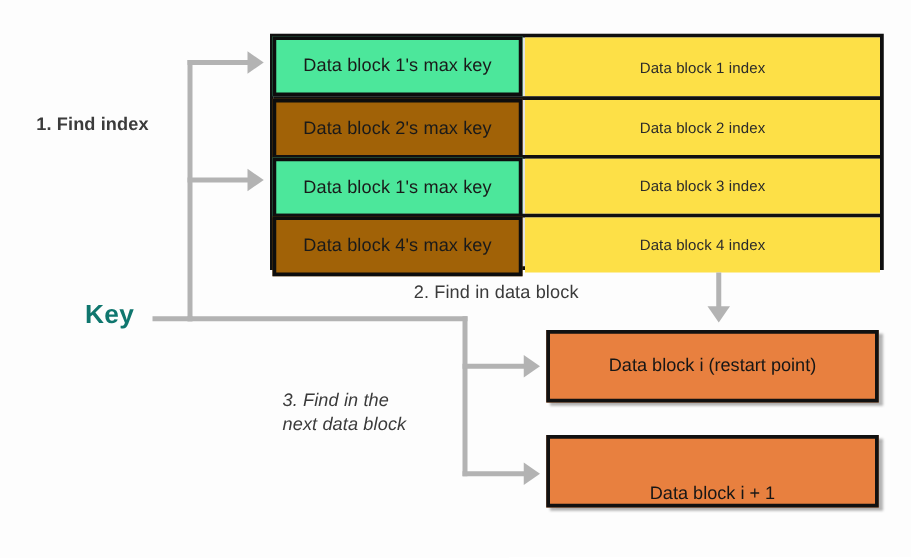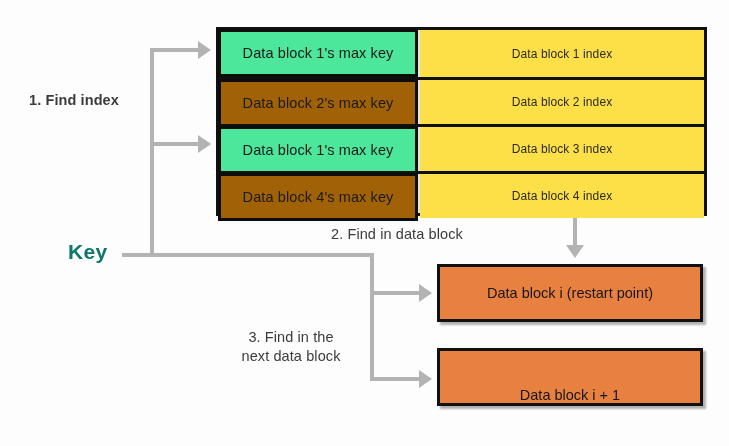--- a/index.html
+++ b/index.html
@@ -97,25 +97,26 @@
     position: absolute;
     font-size: 14.5px;
     color: #3b3b3b;
     white-space: nowrap;
     letter-spacing: 0.1px;
   }
   #label-find-index { left: 29px;  top: 92px; font-weight: bold; }
   #label-find-block { left: 331px; top: 226px; }
   #label-find-next  {
     left: 226px;
-    top: 328px;
-    text-align: center;
+    top: 312px;
+    text-align: left;
     white-space: normal;
     width: 130px;
     line-height: 19px;
+    font-style: italic;
   }
   #key-label {
     position: absolute;
     left: 68px;
     top: 240px;
     font-size: 21px;
     font-weight: bold;
     color: #0f766e;
     letter-spacing: 0.3px;
   }

